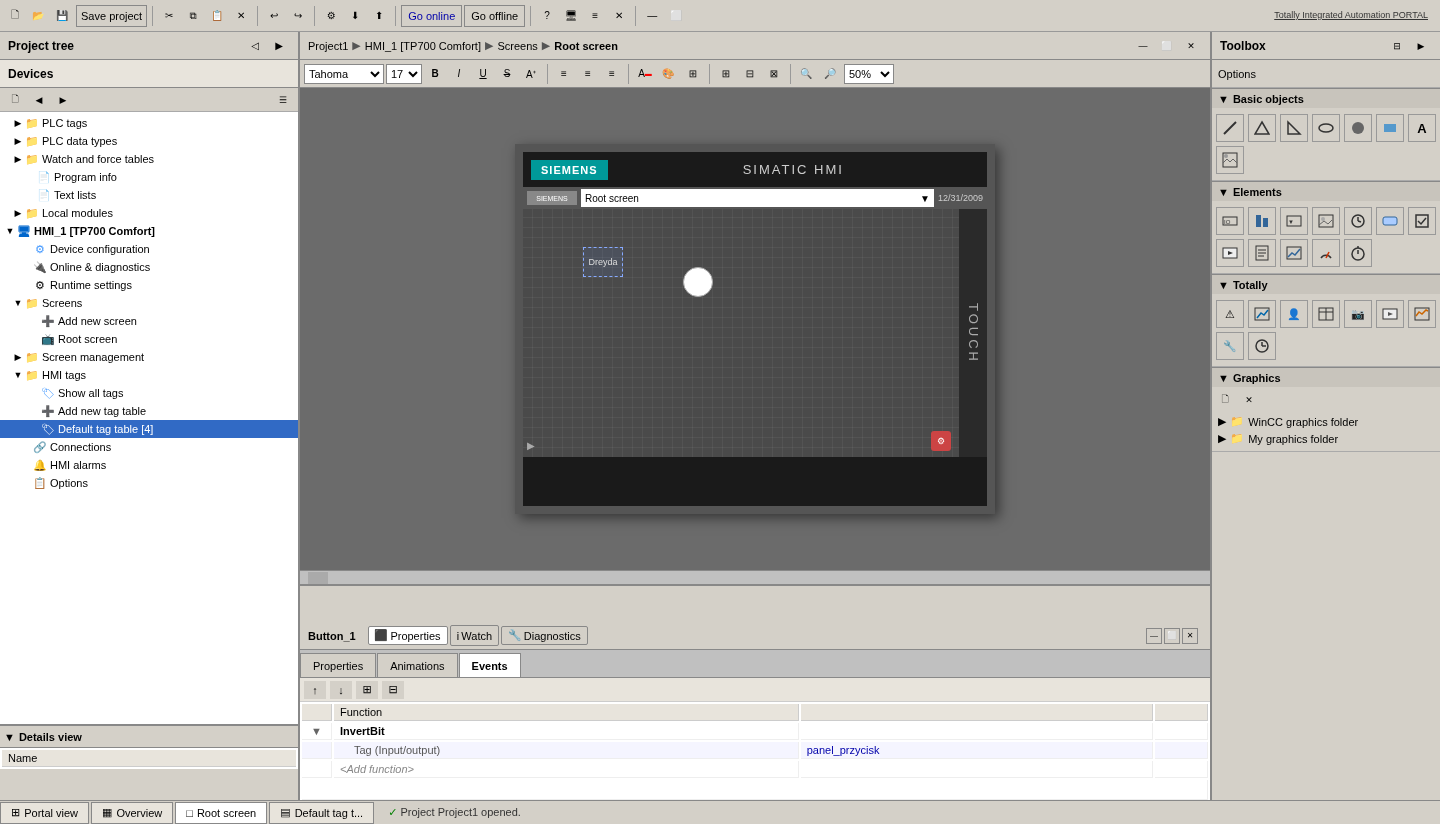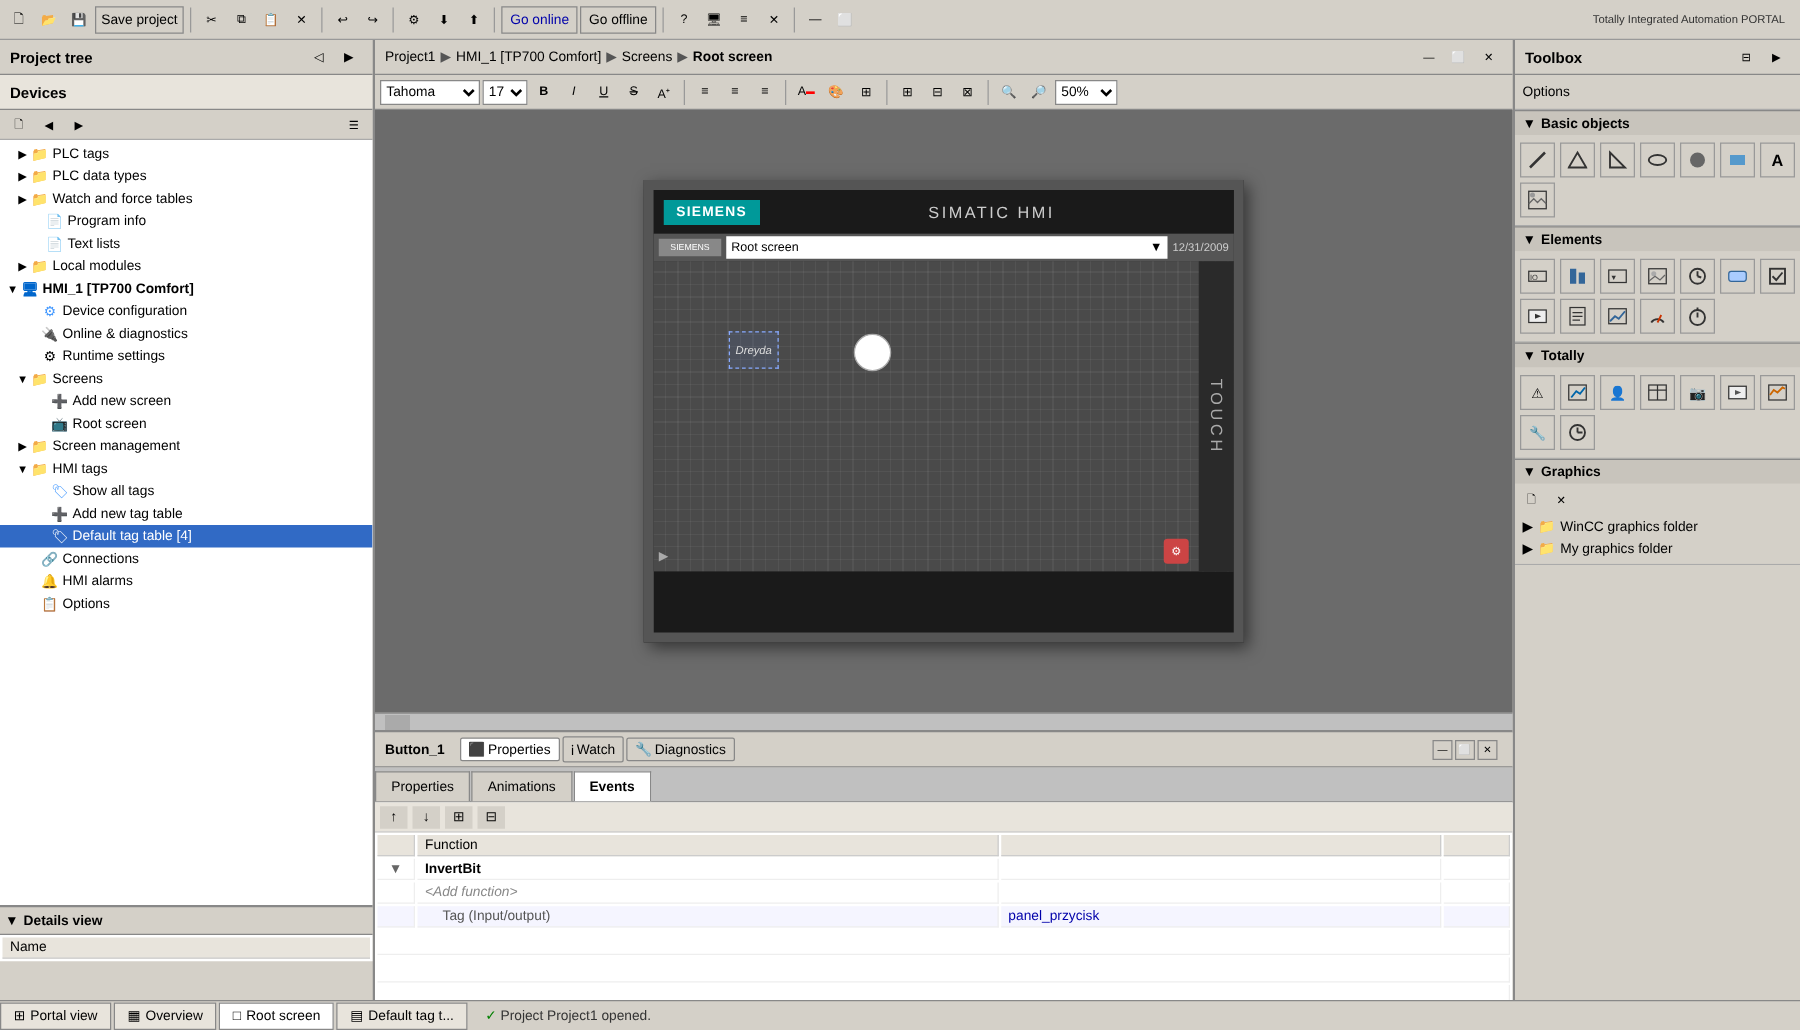--- a/index.html
+++ b/index.html
@@ -31,21 +31,21 @@
     .tb-text-btn {
       height: 22px;
       background: #d4d0c8;
       border: 1px solid #888;
       cursor: pointer;
       padding: 0 6px;
       font-size: 11px;
       display: flex; align-items: center;
     }
     .tb-text-btn.active { color: #0000aa; }
-    .tos-logo { font-size: 9px; text-align: right; color: #333; margin-left: auto; padding-right: 8px; line-height: 1.2; }
+    .tos-logo { font-size: 9px; text-align: right; color: #333; margin-left: auto; padding-right: 8px; line-height: 1.2; text-decoration: underline; }
 
     
     #main-layout {
       display: flex;
       height: calc(824px - 32px);
     }
 
     
     #left-panel {
       width: 300px;
@@ -242,29 +242,28 @@
       align-items: center;
       justify-content: center;
       writing-mode: vertical-rl;
       color: #aaa;
       font-size: 13px;
       letter-spacing: 3px;
     }
     #hmi-button-obj {
       position: absolute;
       left: 60px;
-      top: 56px;
+      top: 38px;
       width: 40px;
       height: 30px;
       border: 1px dashed #88aaff;
       background: rgba(100,150,255,0.1);
       display: flex;
       align-items: center;
       justify-content: center;
-      font-style: italic;
     }
     #hmi-circle-obj {
       position: absolute;
       left: 160px;
       top: 58px;
       width: 30px;
       height: 30px;
       border-radius: 50%;
       background: white;
       border: 1px solid #aaa;
@@ -319,20 +318,21 @@
     .bottom-tab.active { background: white; font-weight: bold; }
     #bottom-tab-title {
       height: 28px;
       background: #d4d0c8;
       display: flex;
       align-items: center;
       padding: 0 8px;
       gap: 8px;
       border-bottom: 1px solid #888;
       font-size: 11px;
+      margin-top: 36px;
     }
     #events-content {
       display: flex;
       height: calc(100% - 56px);
       background: white;
     }
     #events-sidebar {
       width: 130px;
       border-right: 1px solid #ccc;
       padding: 4px 0;
@@ -858,30 +858,30 @@
                 <th></th>
               </tr>
             </thead>
             <tbody>
               <tr>
                 <td style="text-align:center;color:#666;">▼</td>
                 <td style="font-weight:bold;">InvertBit</td>
                 <td></td>
                 <td></td>
               </tr>
+              <tr style="background:#f5f5ff;">
+                <td style="padding-left:20px;"></td>
+                <td style="color:#555;padding-left:20px;">Tag (Input/output)</td>
+                <td style="color:#0000aa;cursor:pointer;">panel_przycisk</td>
+                <td></td>
+              </tr>
               <tr>
                 <td></td>
                 <td style="color:#888;font-style:italic;cursor:pointer;">&lt;Add function&gt;</td>
                 <td></td>
-                <td></td>
-              </tr>
-              <tr style="background:#f5f5ff;">
-                <td style="padding-left:20px;"></td>
-                <td style="color:#555;padding-left:20px;">Tag (Input/output)</td>
-                <td style="color:#0000aa;cursor:pointer;">panel_przycisk</td>
                 <td></td>
               </tr>
               <tr>
                   <td colspan="4" style="height:20px;"></td>
                 </tr>
               <tr>
                   <td colspan="4" style="height:20px;"></td>
                 </tr>
               <tr>
                   <td colspan="4" style="height:20px;"></td>

